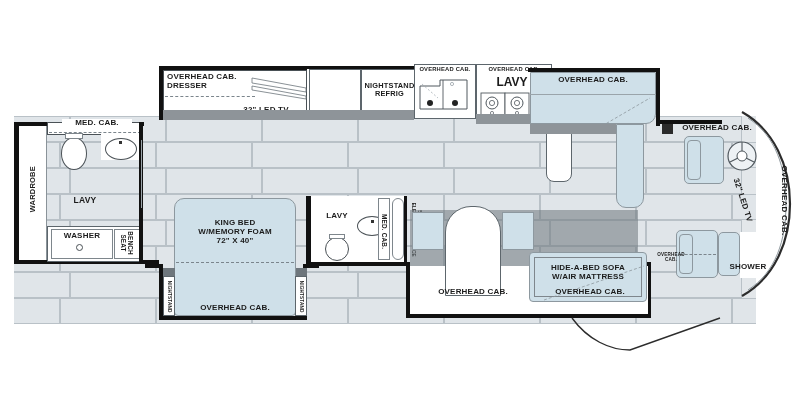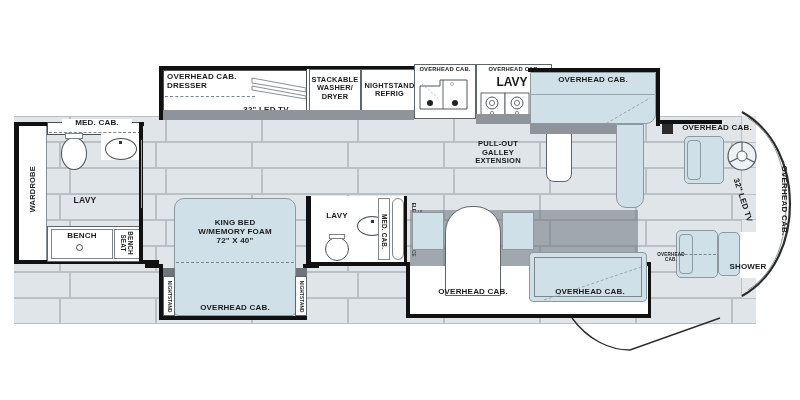--- a/index.html
+++ b/index.html
@@ -128,21 +128,21 @@
 
   <div class="white" style="left:101px;top:134px;width:40px;height:26px;border:none;"></div>
   <div class="ell" style="left:105px;top:138px;width:32px;height:22px;"></div>
   <div class="box" style="left:119px;top:141px;width:3px;height:3px;background:#333;"></div>
 
   <div class="lbl" style="left:55px;top:196px;width:60px;font-size:8.5px;">LAVY</div>
 
   <div class="white" style="left:47px;top:226px;width:94px;height:36px;"></div>
   <div class="thin" style="left:51px;top:229px;width:62px;height:30px;"></div>
   <div class="ell" style="left:76px;top:244px;width:7px;height:7px;"></div>
-  <div class="lbl" style="left:52px;top:232px;width:60px;font-size:8px;">BENCH</div>
+  <div class="lbl" style="left:52px;top:232px;width:60px;font-size:8px;">WASHER</div>
 
   <div class="thin" style="left:114px;top:229px;width:26px;height:30px;"></div>
   <div class="lbl rot90" style="left:108px;top:236px;width:38px;font-size:6.3px;">BENCH
 SEAT</div>
 
   <div class="wall" style="left:139px;top:122px;width:4px;height:90px;"></div>
   <div class="wall" style="left:139px;top:210px;width:4px;height:54px;"></div>
   <div class="thin" style="left:141px;top:140px;width:1px;height:68px;border:none;border-left:1px solid #9aa3a9;"></div>
 
   <div class="wall" style="left:159px;top:66px;width:4px;height:54px;"></div>
@@ -178,23 +178,20 @@
   <div class="white" style="left:163px;top:276px;width:12px;height:40px;"></div>
   <div class="lbl rot90" style="left:150px;top:294px;width:38px;font-size:4.6px;">NIGHTSTAND</div>
   <div class="white" style="left:295px;top:276px;width:12px;height:40px;"></div>
   <div class="lbl rot90" style="left:282px;top:294px;width:38px;font-size:4.6px;">NIGHTSTAND</div>
 
   <div class="lbl" style="left:180px;top:304px;width:110px;font-size:8px;">OVERHEAD CAB.</div>
 
   <div class="wall" style="left:307px;top:66px;width:120px;height:3px;"></div>
 
   <div class="white" style="left:309px;top:69px;width:52px;height:47px;"></div>
-  <div class="lbl" style="left:309px;top:76px;width:52px;font-size:7.4px;">STACKABLE
-WASHER/
-DRYER</div>
 
   <div class="white" style="left:361px;top:69px;width:57px;height:47px;"></div>
   <div class="lbl" style="left:361px;top:82px;width:57px;font-size:7.4px;">NIGHTSTAND
 REFRIG</div>
 
   <div class="white" style="left:414px;top:64px;width:62px;height:55px;"></div>
   <div class="lbl" style="left:414px;top:66px;width:62px;font-size:5.8px;">OVERHEAD CAB.</div>
   <svg style="position:absolute;left:418px;top:76px;width:52px;height:36px;">
     <path d="M2,10 L2,33 L49,33 L49,4 L22,4 L22,10 Z" fill="#fff" stroke="#50585e" stroke-width="1"></path>
     <line x1="25" y1="4" x2="25" y2="33" stroke="#50585e" stroke-width="0.9"></line>
@@ -216,23 +213,20 @@
     <circle cx="37" cy="11" r="2.6" fill="none" stroke="#50585e" stroke-width="0.8"></circle>
     <circle cx="12" cy="21" r="1.6" fill="none" stroke="#50585e" stroke-width="0.7"></circle>
     <circle cx="37" cy="21" r="1.6" fill="none" stroke="#50585e" stroke-width="0.7"></circle>
   </svg>
 
   <div class="grayband" style="left:307px;top:110px;width:107px;height:10px;"></div>
   <div class="grayband" style="left:476px;top:114px;width:76px;height:10px;"></div>
   <div class="grayband" style="left:552px;top:114px;width:62px;height:10px;"></div>
 
   <div class="white" style="left:546px;top:118px;width:26px;height:64px;border-radius:0 0 8px 8px;"></div>
-  <div class="lbl" style="left:452px;top:140px;width:92px;font-size:7.6px;">PULL-OUT
-GALLEY
-EXTENSION</div>
 
   <div class="wall" style="left:306px;top:196px;width:5px;height:70px;"></div>
   <div class="wall" style="left:306px;top:262px;width:100px;height:4px;"></div>
   <div class="white" style="left:311px;top:196px;width:94px;height:66px;border:none;"></div>
 
   <div class="lbl" style="left:313px;top:212px;width:48px;font-size:8px;">LAVY</div>
 
   <div class="ell" style="left:357px;top:216px;width:30px;height:20px;"></div>
   <div class="box" style="left:371px;top:220px;width:3px;height:3px;background:#333;"></div>
 
@@ -256,20 +250,22 @@
 
   <div class="white" style="left:445px;top:206px;width:56px;height:90px;border-radius:26px 26px 0 0;"></div>
 
   <div class="furn" style="left:412px;top:212px;width:32px;height:38px;"></div>
   <div class="furn" style="left:502px;top:212px;width:32px;height:38px;"></div>
 
   <div class="lbl" style="left:418px;top:288px;width:110px;font-size:8px;">OVERHEAD CAB.</div>
 
   <div class="furn furn-r" style="left:529px;top:252px;width:118px;height:50px;border-radius:4px;"></div>
   <div class="thin" style="left:534px;top:257px;width:108px;height:40px;background:#cfe0e9;"></div>
+  <div class="lbl" style="left:534px;top:264px;width:108px;font-size:8px;">HIDE-A-BED SOFA
+W/AIR MATTRESS</div>
   <svg style="position:absolute;left:540px;top:262px;width:108px;height:42px;">
     <line x1="4" y1="38" x2="104" y2="4" stroke="#8d979d" stroke-width="0.8" stroke-dasharray="3,2"></line>
   </svg>
   <div class="lbl" style="left:535px;top:288px;width:110px;font-size:8px;">OVERHEAD CAB.</div>
 
   <div class="wall" style="left:528px;top:68px;width:132px;height:4px;"></div>
   <div class="wall" style="left:656px;top:68px;width:4px;height:58px;"></div>
 
   <div class="furn" style="left:530px;top:72px;width:126px;height:52px;border-radius:0 0 10px 0;"></div>
   <div class="thin" style="left:530px;top:94px;width:126px;height:1px;border:none;border-top:1px solid #9aa4aa;background:transparent;"></div>

